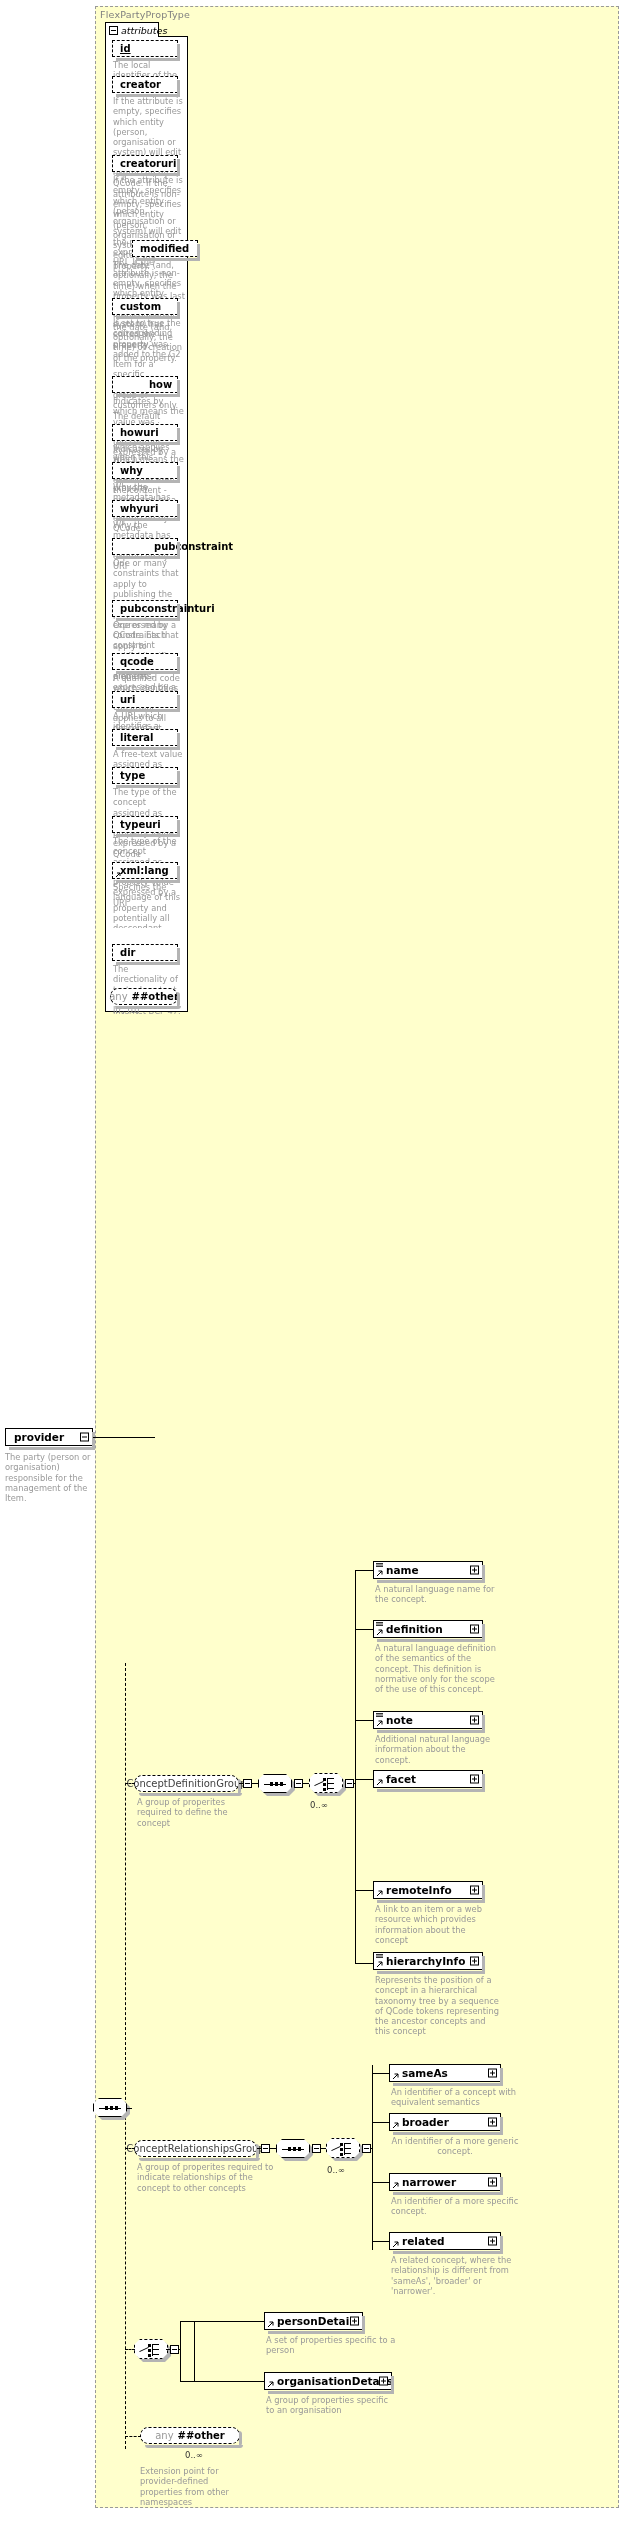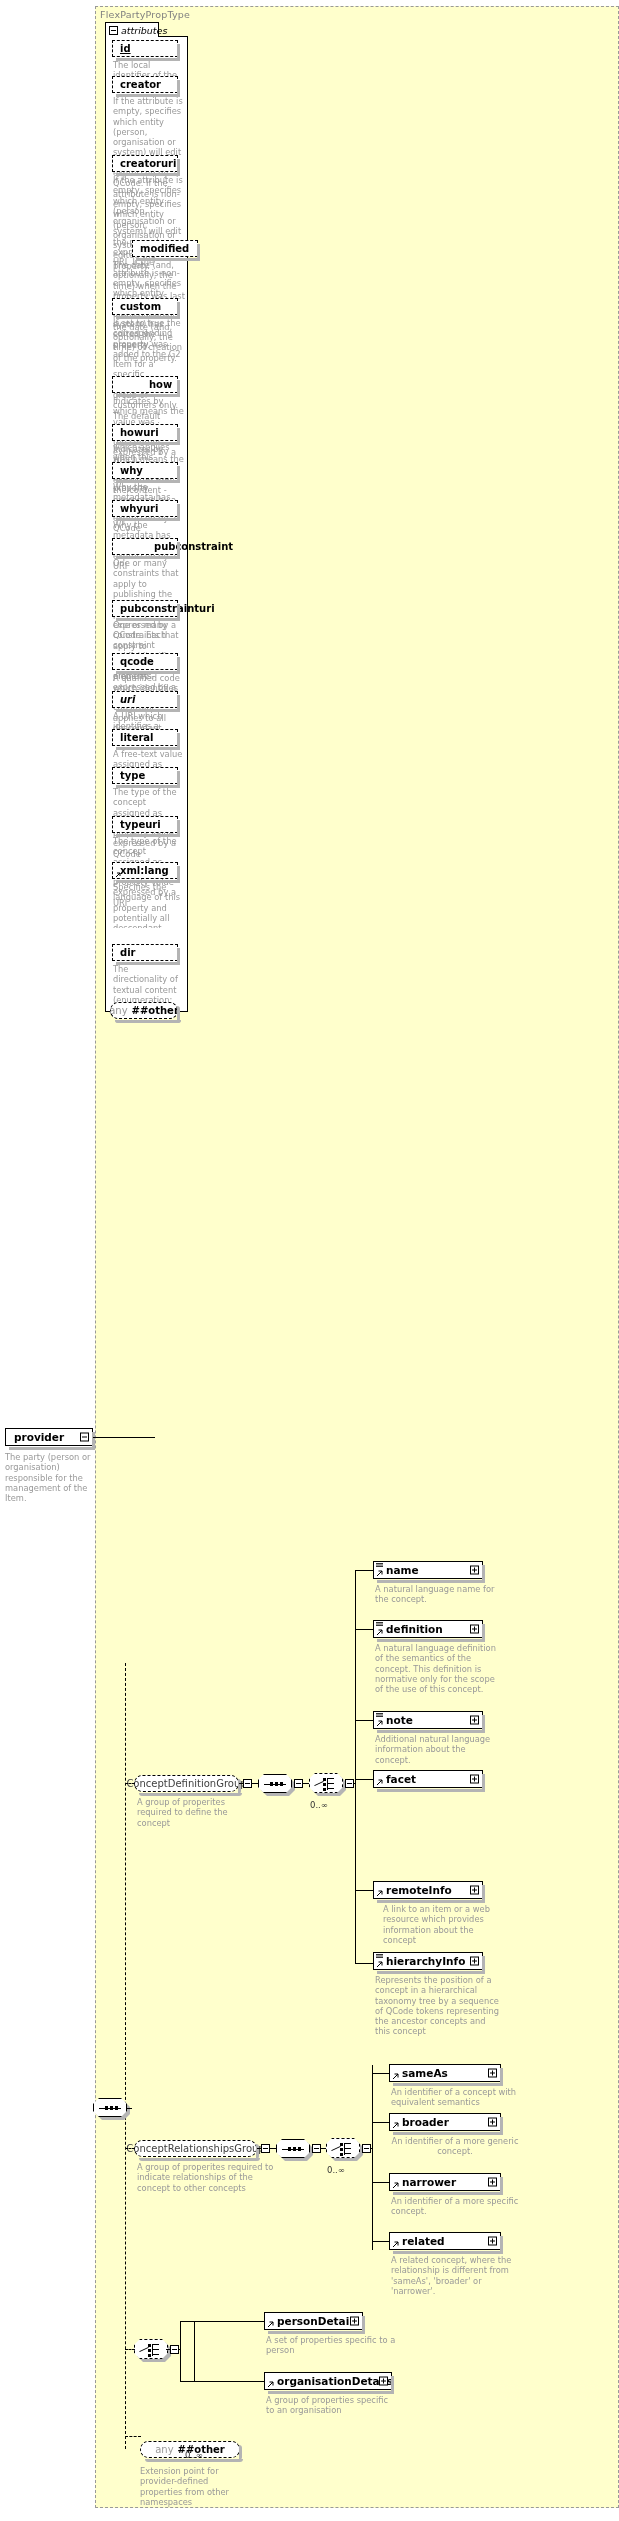--- a/index.html
+++ b/index.html
@@ -197,21 +197,20 @@
     background: #ffffff;
     border: 1px solid #000000;
     border-radius: 9px;
     display: flex;
     align-items: center;
     justify-content: center;
     gap: 4px;
     padding: 0 12px;
     font-size: 10px;
     white-space: nowrap;
-    margin-top: 14px;
   }
   .any-box.dashed { border-style: dashed; }
   .any-box .any-kw { color: #999999; }
   .any-box .any-ns { color: #000; font-weight: bold; }
   .any-box::after {
     content: "";
     position: absolute;
     left: 4px; top: 17px;
     width: 100%; height: 3px;
     background: #b4b4b4; border-radius: 0 0 3px 3px;
@@ -382,21 +381,21 @@
     <span class="shadow-r"></span>
   </div>
   <div class="doc" style="left:113px; top:620px; width:72px;">One or many constraints that apply to publishing the value of the property - expressed by a URI. Each constraint applies to all descendant elements.</div>
 
   <div class="attr-box" style="left:112px; top:653px; width:66px;">
     <span>qcode</span>
     <span class="shadow-r"></span>
   </div>
   <div class="doc" style="left:113px; top:673px; width:72px;">A qualified code which identifies a concept.</div>
 
-  <div class="attr-box" style="left:112px; top:691px; width:66px;font-style:italic;">
+  <div class="attr-box" style="left:112px; top:691px; width:66px;">
     <span>uri</span>
     <span class="shadow-r"></span>
   </div>
   <div class="doc" style="left:113px; top:711px; width:72px;">A URI which identifies a concept.</div>
 
   <div class="attr-box" style="left:112px; top:729px; width:66px;">
     <span>literal</span>
     <span class="shadow-r"></span>
   </div>
   <div class="doc" style="left:113px; top:749px; width:72px;">A free-text value assigned as property value.</div>
@@ -567,21 +566,21 @@
 
   <div class="ln-h" style="left:355px; top:1890px; width:18px;"></div>
   <div class="el-box with-doc" style="left:373px; top:1881px; width:110px;">
     <span>remoteInfo</span>
     <svg class="arrow-gl" viewBox="0 0 7 7" style="width:7px;height:7px;">
       <path d="M6 1 L1 6 M6 1 L6 4.5 M6 1 L2.5 1" stroke="#000" stroke-width="1" fill="none"></path>
     </svg>
     <span class="tog plus ebtog"></span>
     <span class="shadow-r"></span>
   </div>
-  <div class="doc" style="left:375px; top:1904px; width:124px;margin-left:8px;">A link to an item or a web resource which provides information about the concept</div>
+  <div class="doc" style="left:375px; top:1904px; width:124px;">A link to an item or a web resource which provides information about the concept</div>
 
   <div class="ln-h" style="left:355px; top:1963px; width:18px;"></div>
   <div class="el-box with-doc" style="left:373px; top:1952px; width:110px;">
     <span>hierarchyInfo</span>
     <svg class="doc-gl" viewBox="0 0 7 5">
       <path d="M0 0.5H7M0 2H7M0 3.5H7" stroke="#000" stroke-width="0.8"></path>
     </svg>
     <svg class="arrow-gl" viewBox="0 0 7 7" style="width:7px;height:7px;">
       <path d="M6 1 L1 6 M6 1 L6 4.5 M6 1 L2.5 1" stroke="#000" stroke-width="1" fill="none"></path>
     </svg>

